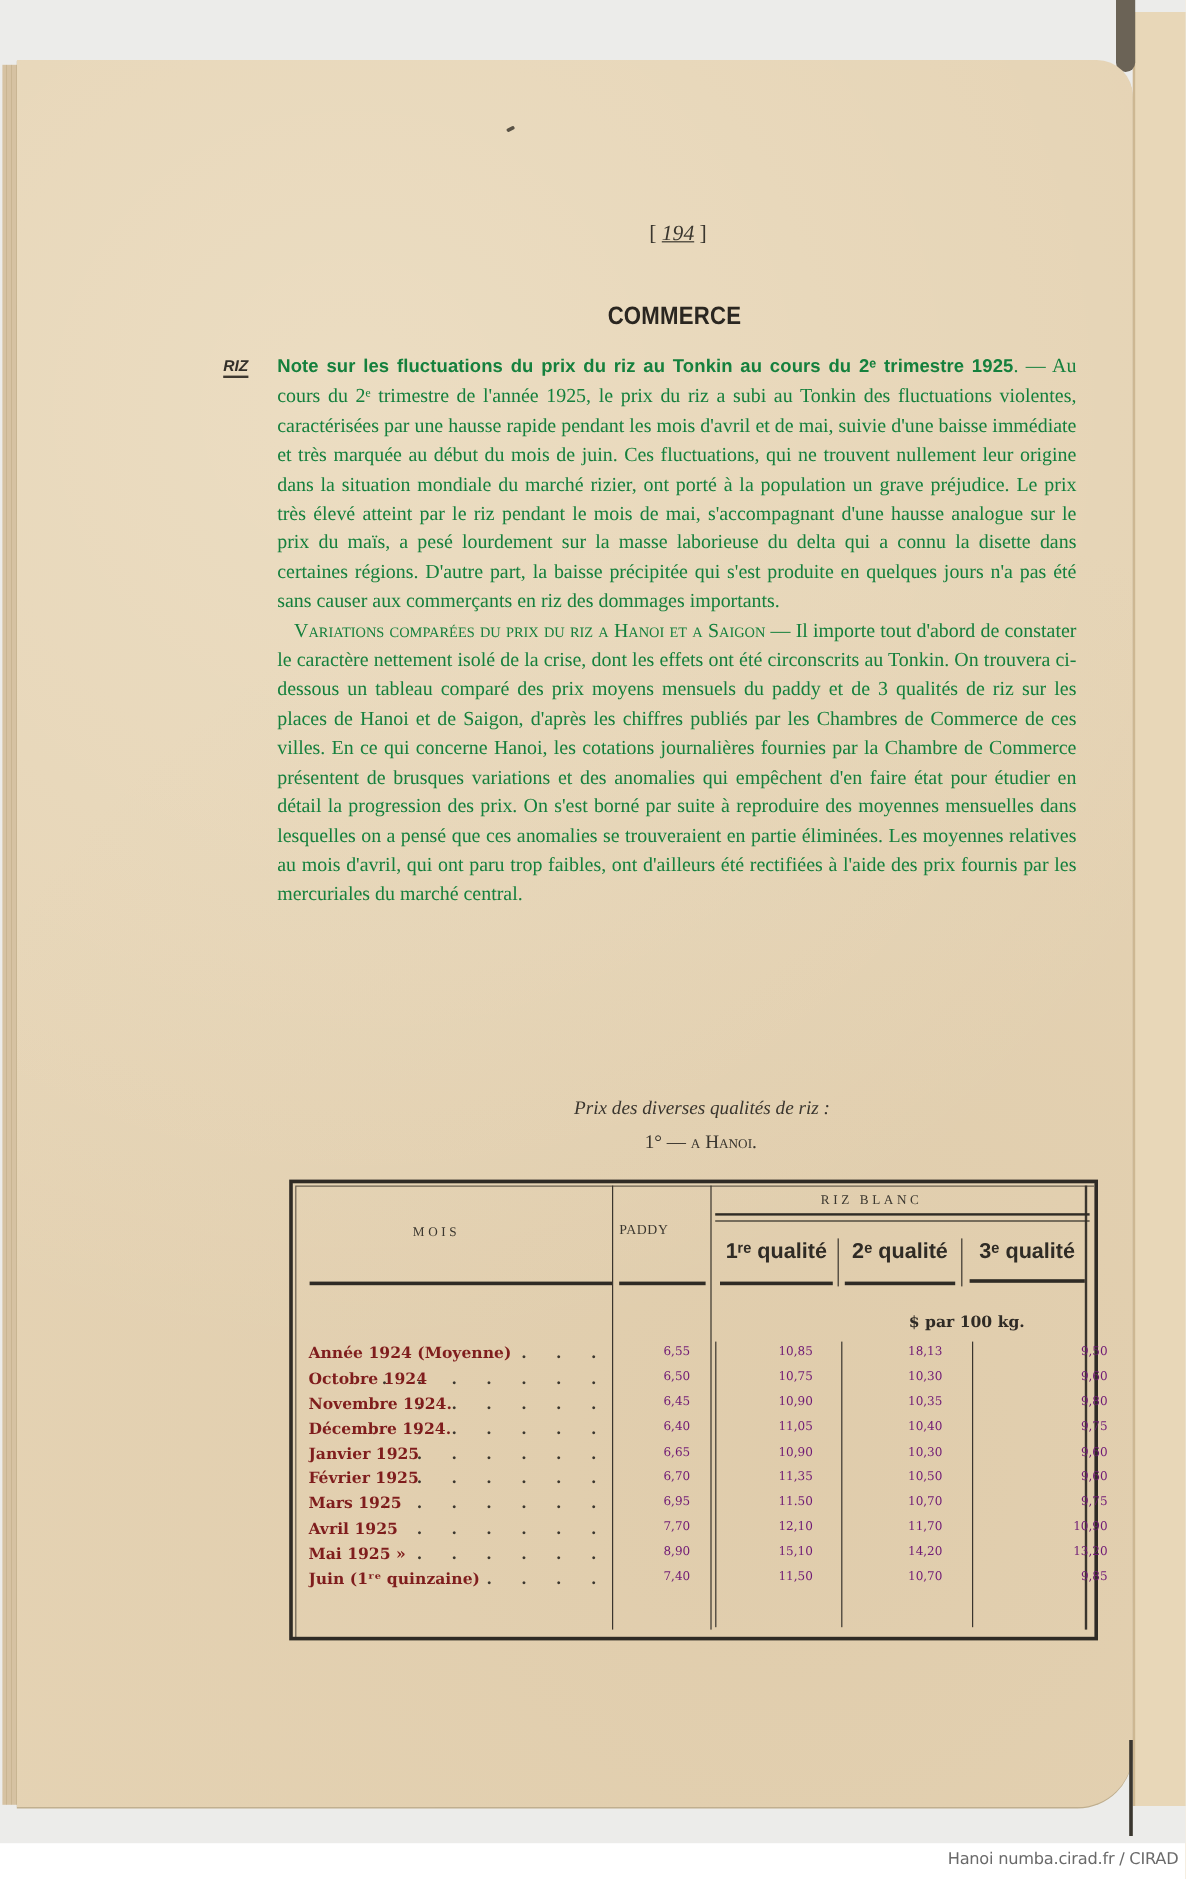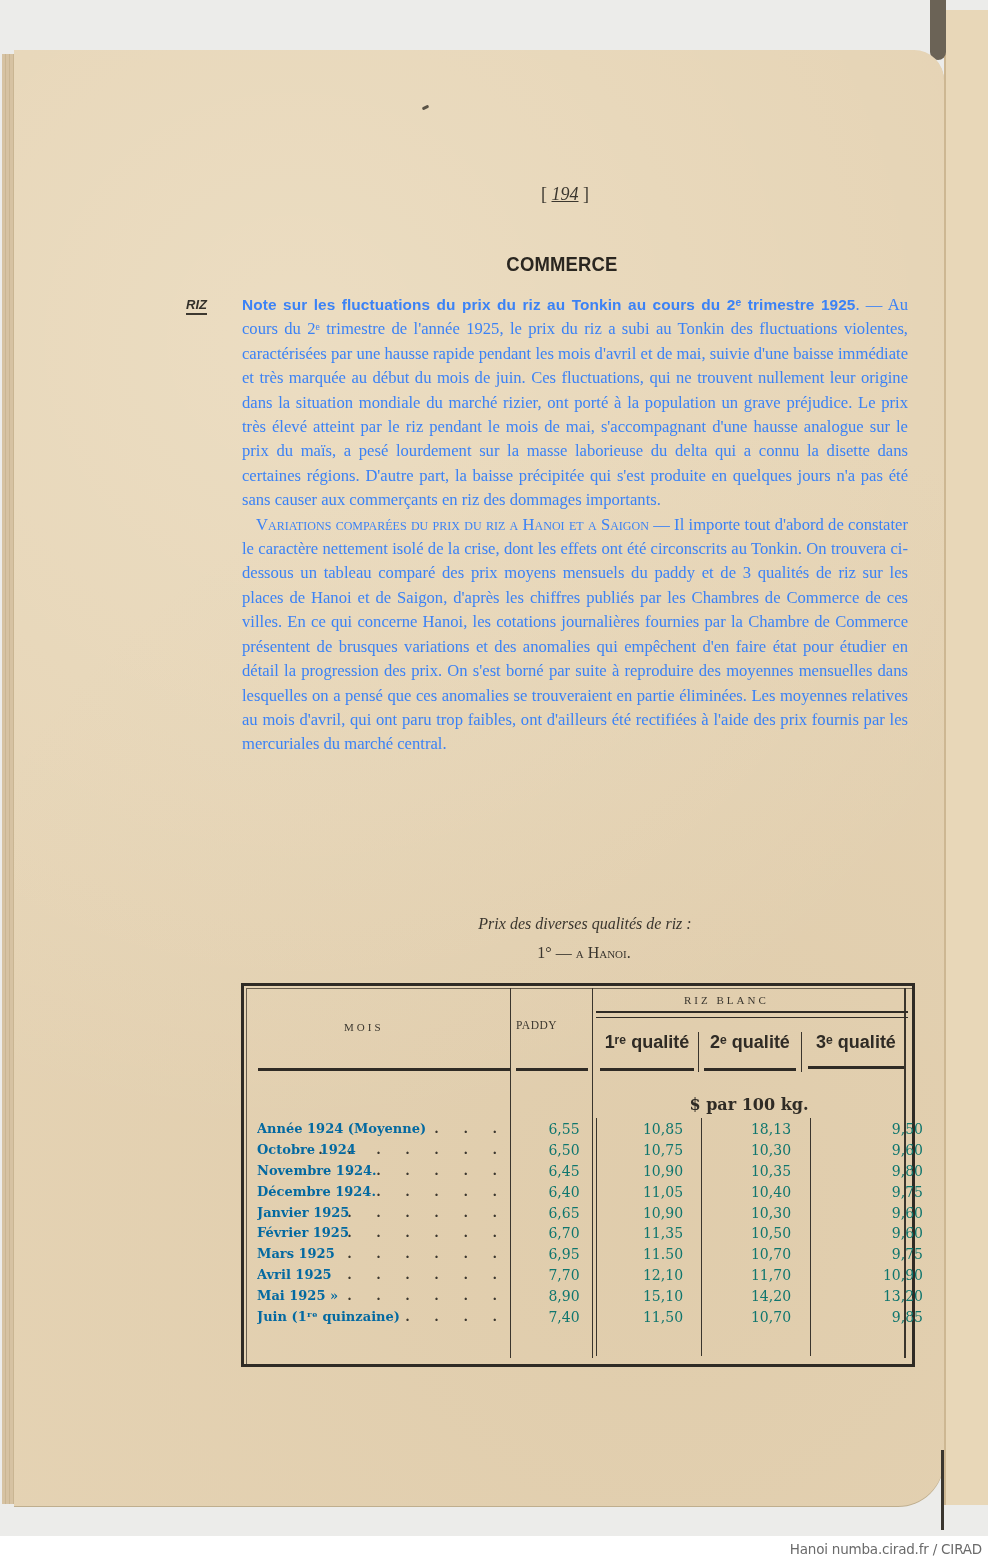--- a/index.html
+++ b/index.html
@@ -116,27 +116,27 @@
     }
     .margin-label::after {
       content: "";
       position: absolute;
       left: 0; right: 0; bottom: -3px;
       height: 2px;
       background: #3d3830;
     }
     .body-text {
       position: absolute;
-      left: 242px;
+      left: 231px;
       width: 666px;
       top: 293px;
       font-size: 16.6px;
       line-height: 24.4px;
       text-align: justify;
-      color: #3b82f6;
+      color: #15803d;
     }
     .body-text p {
       margin: 0;
     }
     .body-text p.indent {
       text-indent: 14px;
     }
     .lead-bold {
       font-family: "Liberation Sans", "DejaVu Sans", sans-serif;
       font-weight: bold;
@@ -200,64 +200,64 @@
       font-family: "Liberation Sans", "DejaVu Sans", sans-serif;
       font-weight: bold;
       font-size: 18px;
       color: #2f2b25;
       text-align: center;
     }
     .unit-label {
       position: absolute;
       left: 400px; top: 109px;
       width: 210px;
-      text-align: center;
+      text-align: right;
       font-family: "DejaVu Serif", serif;
       font-weight: bold;
-      font-size: 16px;
+      font-size: 13px;
       color: #2f2b25;
     }
     .rows {
       position: absolute;
       left: 13px; top: 135px;
       width: 652px;
     }
     .row {
       position: relative;
       height: 20.9px;
       font-size: 14px;
     }
     .row .month {
       position: absolute;
       left: 0;
       width: 250px;
       font-family: "DejaVu Serif", serif;
       font-weight: bold;
       font-size: 13px;
-      color: #0369a1;
+      color: #7f1d1d;
       white-space: nowrap;
       overflow: hidden;
     }
     .row .dots {
       position: absolute;
       left: 0; width: 250px;
       text-align: right;
       font-family: "DejaVu Serif", serif;
       font-weight: bold;
       font-size: 13px;
       letter-spacing: 10px;
       color: #3b372f;
       overflow: hidden;
       white-space: nowrap;
     }
     .row .val {
       position: absolute;
       font-family: "DejaVu Serif", serif;
-      font-size: 14px;
-      color: #0f766e;
+      font-size: 10px;
+      color: #701a75;
       text-align: center;
     }
     .v-paddy { left: 262px; width: 90px; }
     .v-q1 { left: 350px; width: 112px; }
     .v-q2 { left: 460px; width: 108px; }
     .v-q3 { left: 576px; width: 90px; text-align: right !important; padding-right: 0; }
   </style>
 </head>
 <body>
 

